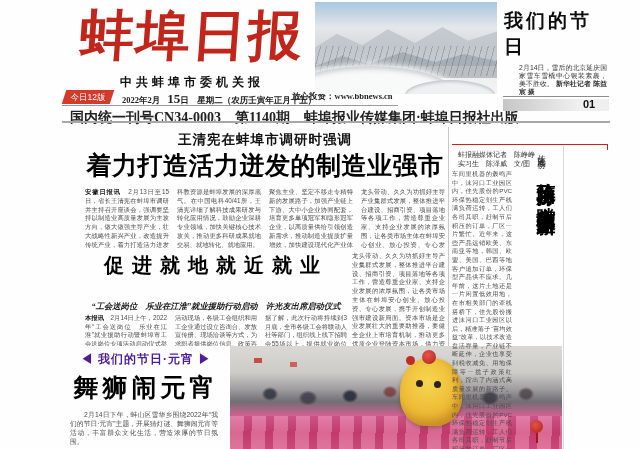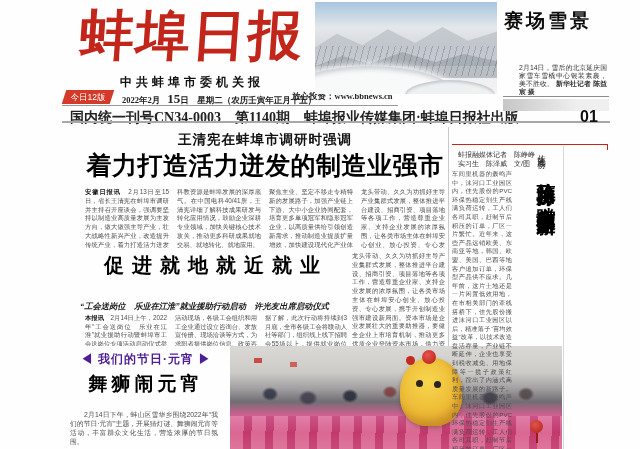--- a/index.html
+++ b/index.html
@@ -34,44 +34,44 @@
     background:repeating-linear-gradient(105deg,transparent 0 5px,rgba(70,76,82,.55) 5px 6px);}
   .track{left:-30px;top:64px;width:170px;height:56px;background:#f8f9f9;border-radius:50%;
     box-shadow:0 0 6px 2px rgba(255,255,255,.9), inset 0 3px 4px rgba(160,170,180,.5);}
   .track2{left:90px;top:78px;width:90px;height:30px;background:#eef1f2;border-radius:50%;
     box-shadow:inset 0 2px 3px rgba(150,160,170,.5);}
   .feature-title{left:504px;top:8px;width:106px;font-size:19px;font-weight:bold;color:#0d0d0d;letter-spacing:3px;}
   .feature-caption{left:519px;top:64px;width:88px;font-size:6.8px;line-height:8px;color:#333;text-align:justify;}
   .feature-credit{font-weight:bold;}
   .feature-rule{left:503px;top:96px;width:106px;height:1px;background:#8d8d8d;}
   .page-bar{left:503px;top:99px;width:106px;height:12px;background:linear-gradient(90deg,#c6c6c6,#efefef 70%);}
-  .page-num{left:574px;top:98px;width:30px;text-align:center;font-size:16px;font-weight:bold;color:#111;margin-top:10px;}
+  .page-num{left:574px;top:98px;width:30px;text-align:center;font-size:11px;font-weight:bold;color:#111;}
 
   
   .vdiv-main{left:448px;top:127px;width:1px;height:322px;background:#c9c9c9;}
   .vdiv-right{left:563px;top:146px;width:1px;height:303px;background:#d8d8d8;}
 
   
   .kicker{left:85px;top:131px;width:360px;text-align:center;font-size:13.5px;font-weight:bold;color:#111;letter-spacing:1px;}
   .headline-main{left:83px;top:149px;width:364px;text-align:center;font-size:25px;font-weight:900;color:#000;letter-spacing:0.5px;}
   .body-cols{left:85px;top:188px;width:360px;height:62px;display:flex;gap:8px;overflow:hidden;}
   .col{width:84px;height:100%;font-size:6.3px;line-height:8.8px;color:#4c4c4c;text-align:justify;overflow:hidden;}
   .lead{font-weight:bold;color:#111;}
 
   
   .hl2a{left:85px;top:252px;width:262px;text-align:center;font-size:20px;font-weight:900;color:#000;letter-spacing:8px;}
   .hl2b{left:85px;top:276px;width:262px;text-align:center;font-size:20px;font-weight:900;color:#000;letter-spacing:2px;}
-  .subhead2{left:80px;top:301px;width:272px;font-size:8.3px;font-weight:bold;font-style:italic;color:#1a1a1a;white-space:nowrap;}
+  .subhead2{left:80px;top:301px;width:272px;text-align:center;font-size:8.3px;font-weight:bold;font-style:italic;color:#1a1a1a;white-space:nowrap;}
   .body2-cols{left:85px;top:314px;width:262px;height:32px;display:flex;gap:8px;overflow:hidden;}
   .col2{width:82px;height:100%;font-size:6.3px;line-height:8.6px;color:#4c4c4c;text-align:justify;overflow:hidden;}
   .cont-col{left:352px;top:252px;width:93px;height:94px;font-size:6.3px;line-height:8.8px;color:#4c4c4c;text-align:justify;overflow:hidden;}
 
   
   .fest-badge{left:64px;top:351px;width:164px;text-align:center;font-size:12px;font-weight:bold;color:#4c1d95;letter-spacing:1px;}
-  .fest-headline{left:66px;top:371px;width:160px;text-align:center;font-size:19px;font-weight:900;color:#000;letter-spacing:4px;}
+  .fest-headline{left:66px;top:371px;width:160px;text-align:center;font-size:25px;font-weight:900;color:#000;letter-spacing:4px;}
   .fest-caption{left:70px;top:410px;width:148px;height:39px;font-size:6.8px;line-height:9px;color:#4c4c4c;text-align:justify;overflow:hidden;text-indent:14px;}
 
   
   .lion-photo{left:230px;top:346px;width:332px;height:103px;overflow:hidden;
     background:
       radial-gradient(12px 10px at 40px 48px,rgba(40,45,60,.8) 40%,transparent 70%),
       radial-gradient(14px 11px at 78px 52px,rgba(60,55,70,.8) 40%,transparent 70%),
       radial-gradient(12px 10px at 120px 50px,rgba(35,40,55,.85) 40%,transparent 70%),
       radial-gradient(13px 11px at 260px 52px,rgba(50,50,65,.8) 40%,transparent 70%),
       radial-gradient(12px 10px at 296px 48px,rgba(70,60,60,.75) 40%,transparent 70%),
@@ -120,21 +120,21 @@
   <div class="abs issue-line serif">国内统一刊号CN34-0003　第1140期　蚌埠报业传媒集团·蚌埠日报社出版</div>
   <div class="abs rule-full"></div>
 
   <div class="abs snow-photo">
     <div class="abs ridge1"></div>
     <div class="abs ridge2"></div>
     <div class="abs trees"></div>
     <div class="abs track"></div>
     <div class="abs track2"></div>
   </div>
-  <div class="abs feature-title serif">赛场雪景</div>
+  <div class="abs feature-title serif">我们的节日</div>
   <div class="abs feature-caption">
     <span>2月14日，雪后的北京延庆国家雪车雪橇中心银装素裹，美不胜收。</span>
     <span class="feature-credit">新华社记者 陈益宸 摄</span>
   </div>
   <div class="abs feature-rule"></div>
   <div class="abs page-bar"></div>
   <div class="abs page-num">01</div>
 
   <div class="abs vdiv-main"></div>
   <div class="abs vdiv-right"></div>

